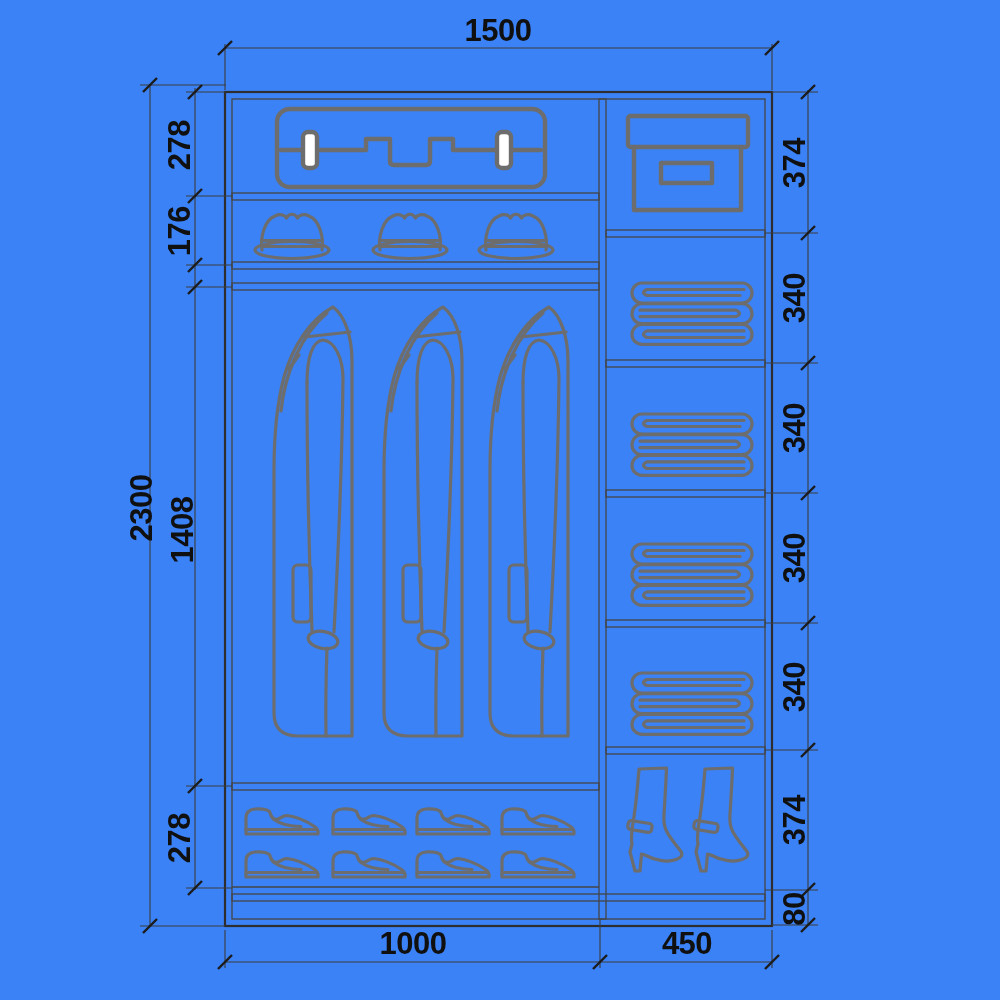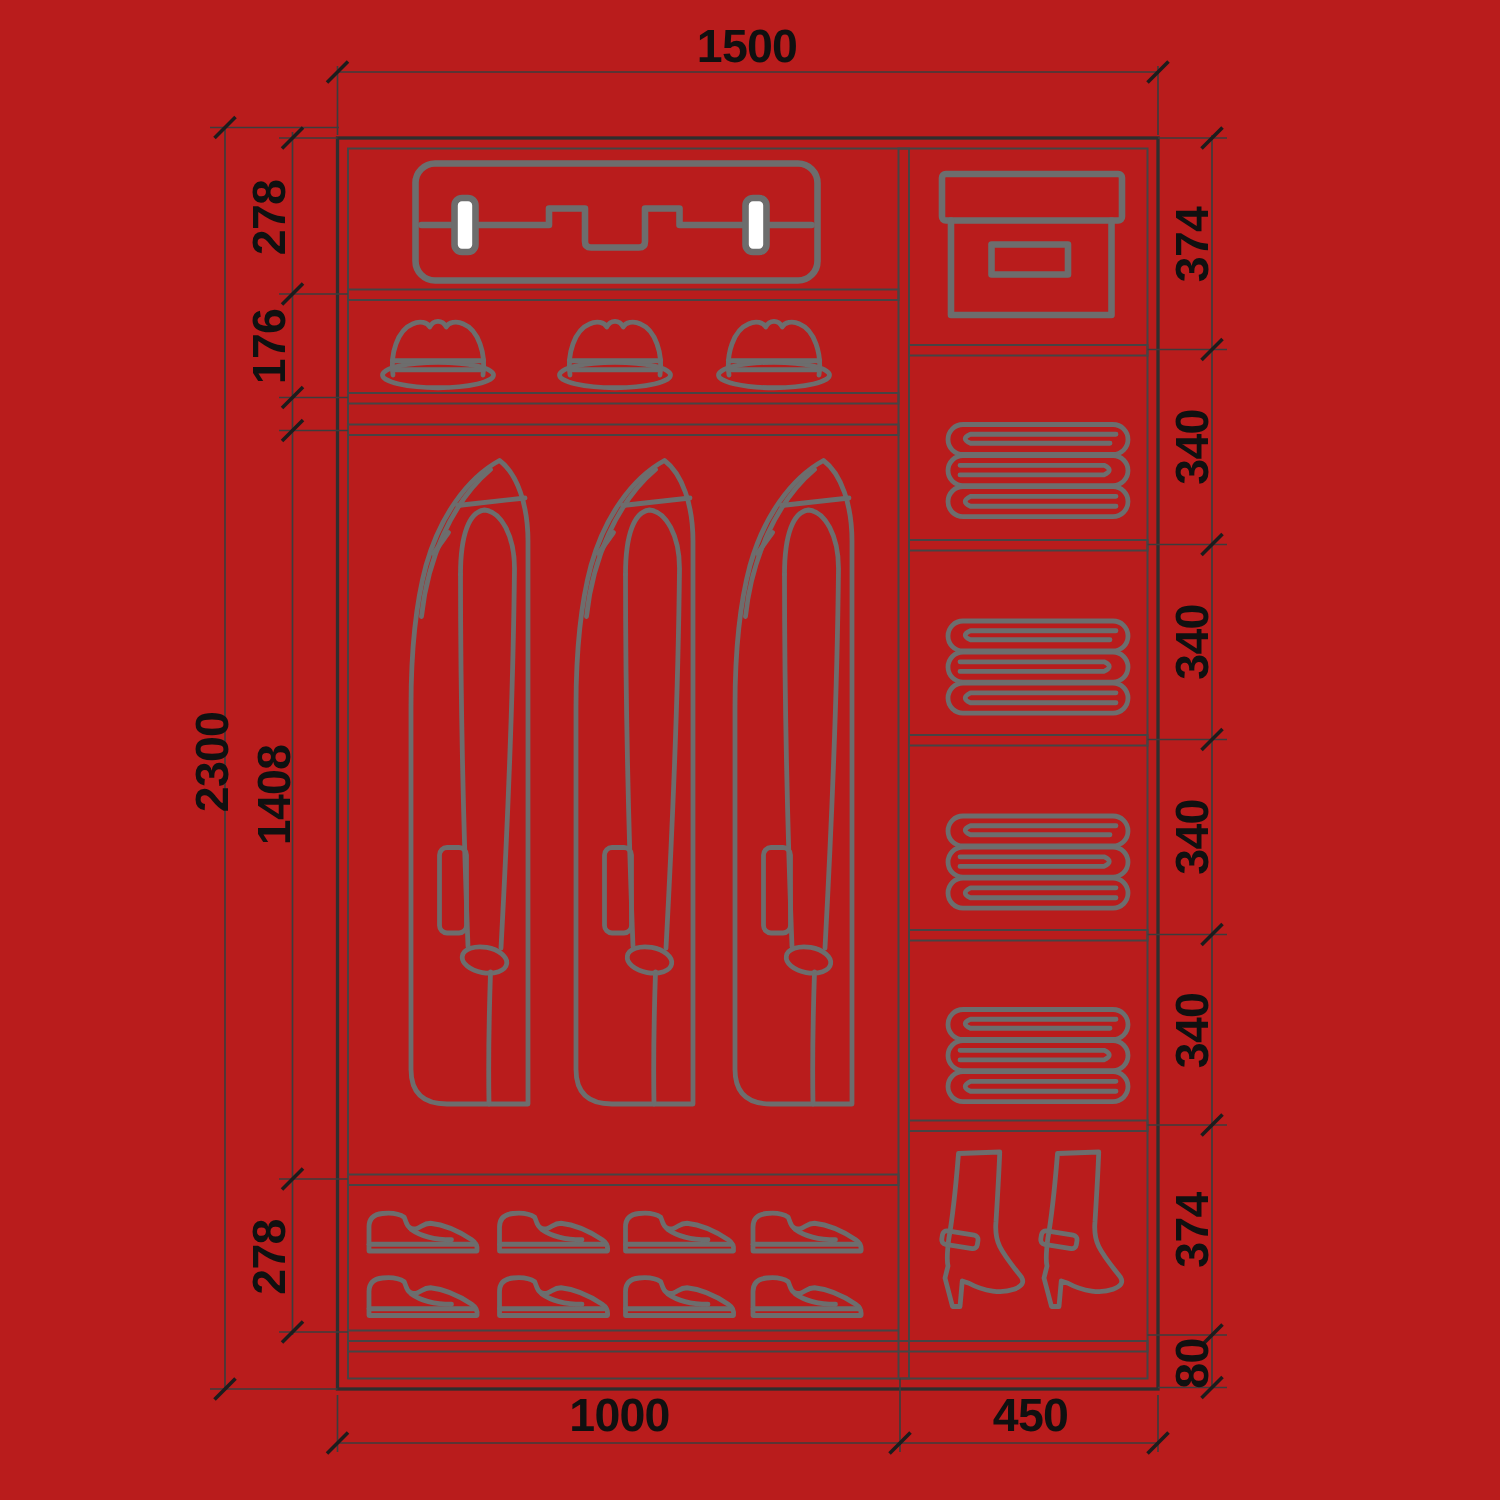--- a/index.html
+++ b/index.html
@@ -1,16 +1,16 @@
 <!DOCTYPE html>
 <html><head>
 <meta charset="utf-8">
 <style>
   html,body{margin:0;padding:0;background:#ffffff;}
-  .stage{width:1000px;height:1000px;position:relative;background:#b91c1c;overflow:hidden;}
+  .stage{width:1000px;height:1000px;position:relative;background:#3b82f6;overflow:hidden;}
   svg{display:block;}
   .fr   {stroke:#2e2e2e;stroke-width:2.2;fill:none;}
   .ln   {stroke:#454545;stroke-width:1.3;fill:none;}
   .dm   {stroke:#3c3c3c;stroke-width:1.1;fill:none;}
   .tk   {stroke:#1c1c1c;stroke-width:2.4;}
   .icon {stroke:#6d6d6d;stroke-width:3.2;fill:none;stroke-linecap:round;stroke-linejoin:round;}
   .icon-heavy{stroke:#6d6d6d;stroke-width:4.4;fill:none;stroke-linecap:round;stroke-linejoin:round;}
   .icon-fill{fill:#ffffff;}
   .dim-label{font-family:"Liberation Sans",sans-serif;font-weight:bold;font-size:31px;
              fill:#101010;letter-spacing:-0.5px;text-anchor:middle;}

